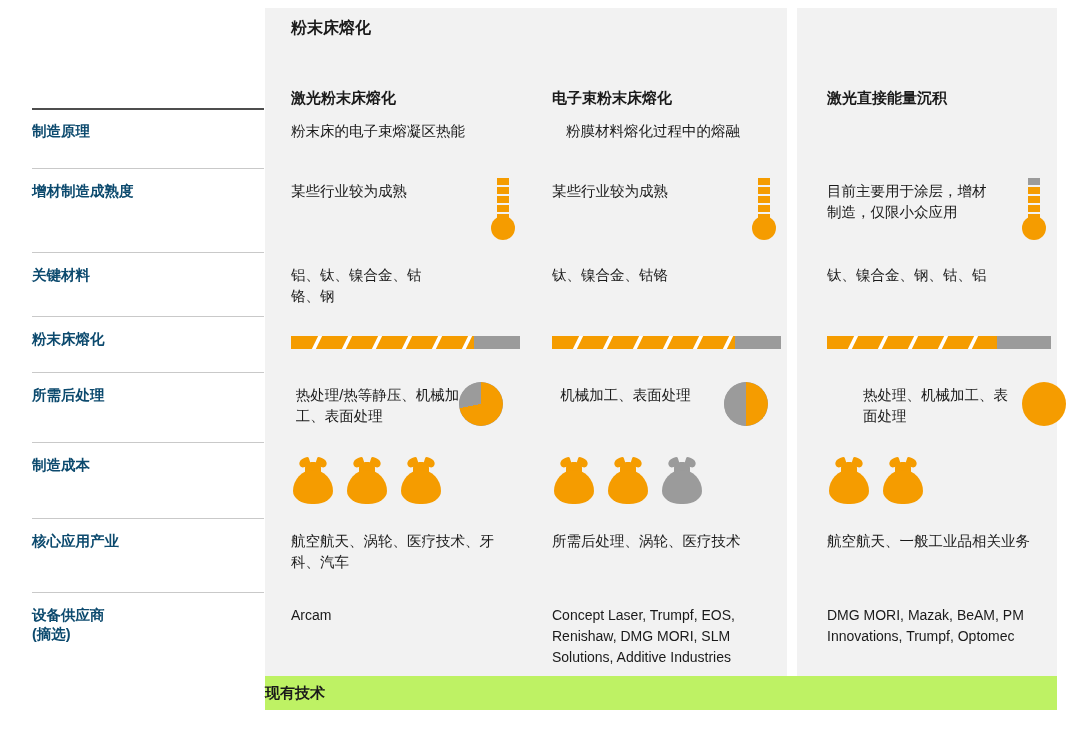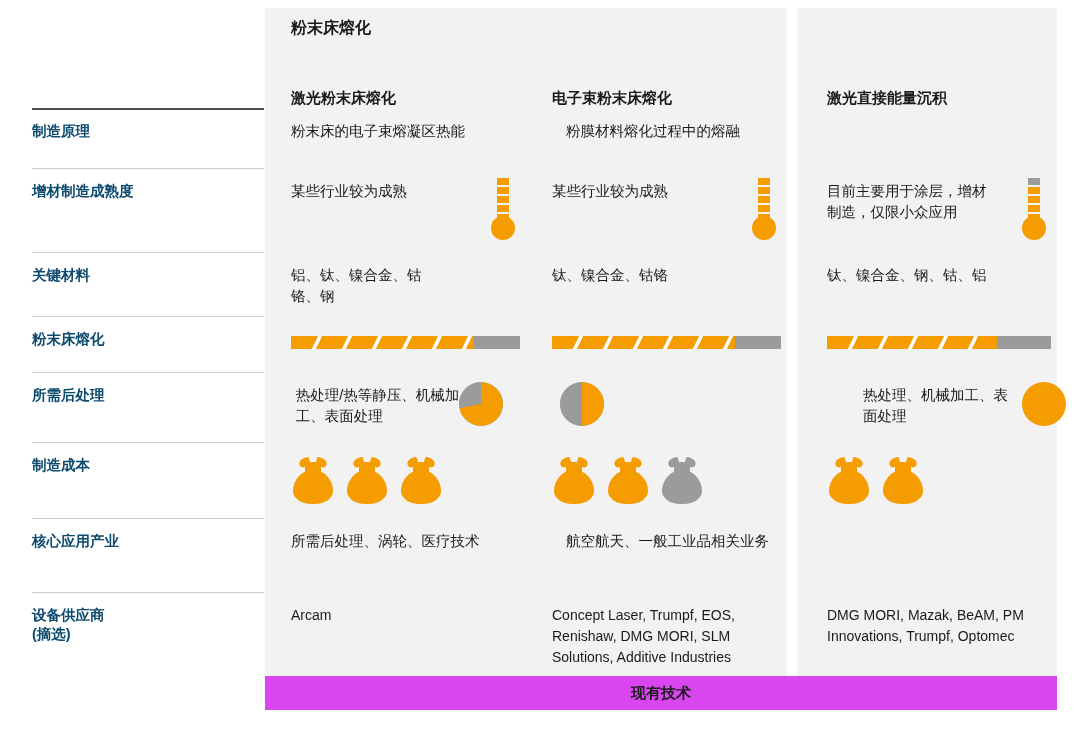--- a/index.html
+++ b/index.html
@@ -229,24 +229,23 @@
     flex: 0 0 44px;
   }
 
   
   .legend {
     position: absolute;
     left: 265px;
     top: 676px;
     width: 792px;
     height: 34px;
-    background: #d946ef;
+    background: #bef264;
     display: flex;
     align-items: center;
-    justify-content: center;
   }
   .legend-text {
     font-weight: bold;
     font-size: 15px;
     color: #1a1a1a;
   }
 </style>
 </head>
 <body>
 
@@ -397,20 +396,21 @@
       <div class="cell c-label">
         <div class="rlabel">所需后处理</div>
       </div>
       <div class="cell c-lpbf cellflex">
         <div class="rtext" style="max-width:165px">热处理/热等静压、机械加工、表面处理</div>
         <div class="pie">
           <div class="wedge" style="background: conic-gradient(rgb(245, 156, 0) 0deg, rgb(245, 156, 0) 259.2deg, rgb(155, 155, 155) 259.2deg, rgb(155, 155, 155) 360deg);"></div>
         </div>
       </div>
       <div class="cell c-ebpbf cellflex">
+        <div class="rtext" style="max-width:165px">机械加工、表面处理</div>
         <div class="pie">
           <div class="wedge" style="background: conic-gradient(rgb(245, 156, 0) 0deg, rgb(245, 156, 0) 180deg, rgb(155, 155, 155) 180deg, rgb(155, 155, 155) 360deg);"></div>
         </div>
       </div>
       <div class="cell c-gap"></div>
       <div class="cell c-ded cellflex">
         <div class="rtext" style="max-width:160px">热处理、机械加工、表面处理</div>
         <div class="circle-full"></div>
       </div>
     </div>
@@ -481,20 +481,23 @@
             </div>
         </div>
       </div>
     </div>
 
     <div class="row r-industry">
       <div class="rowline" style="top:0;"></div>
       <div class="cell c-label">
         <div class="rlabel">核心应用产业</div>
       </div>
+      <div class="cell c-lpbf">
+        <div class="rtext" style="max-width:210px">航空航天、涡轮、医疗技术、牙科、汽车</div>
+      </div>
       <div class="cell c-ebpbf">
         <div class="rtext">所需后处理、涡轮、医疗技术</div>
       </div>
       <div class="cell c-gap"></div>
       <div class="cell c-ded">
         <div class="rtext">航空航天、一般工业品相关业务</div>
       </div>
     </div>
 
     <div class="row r-suppliers">

